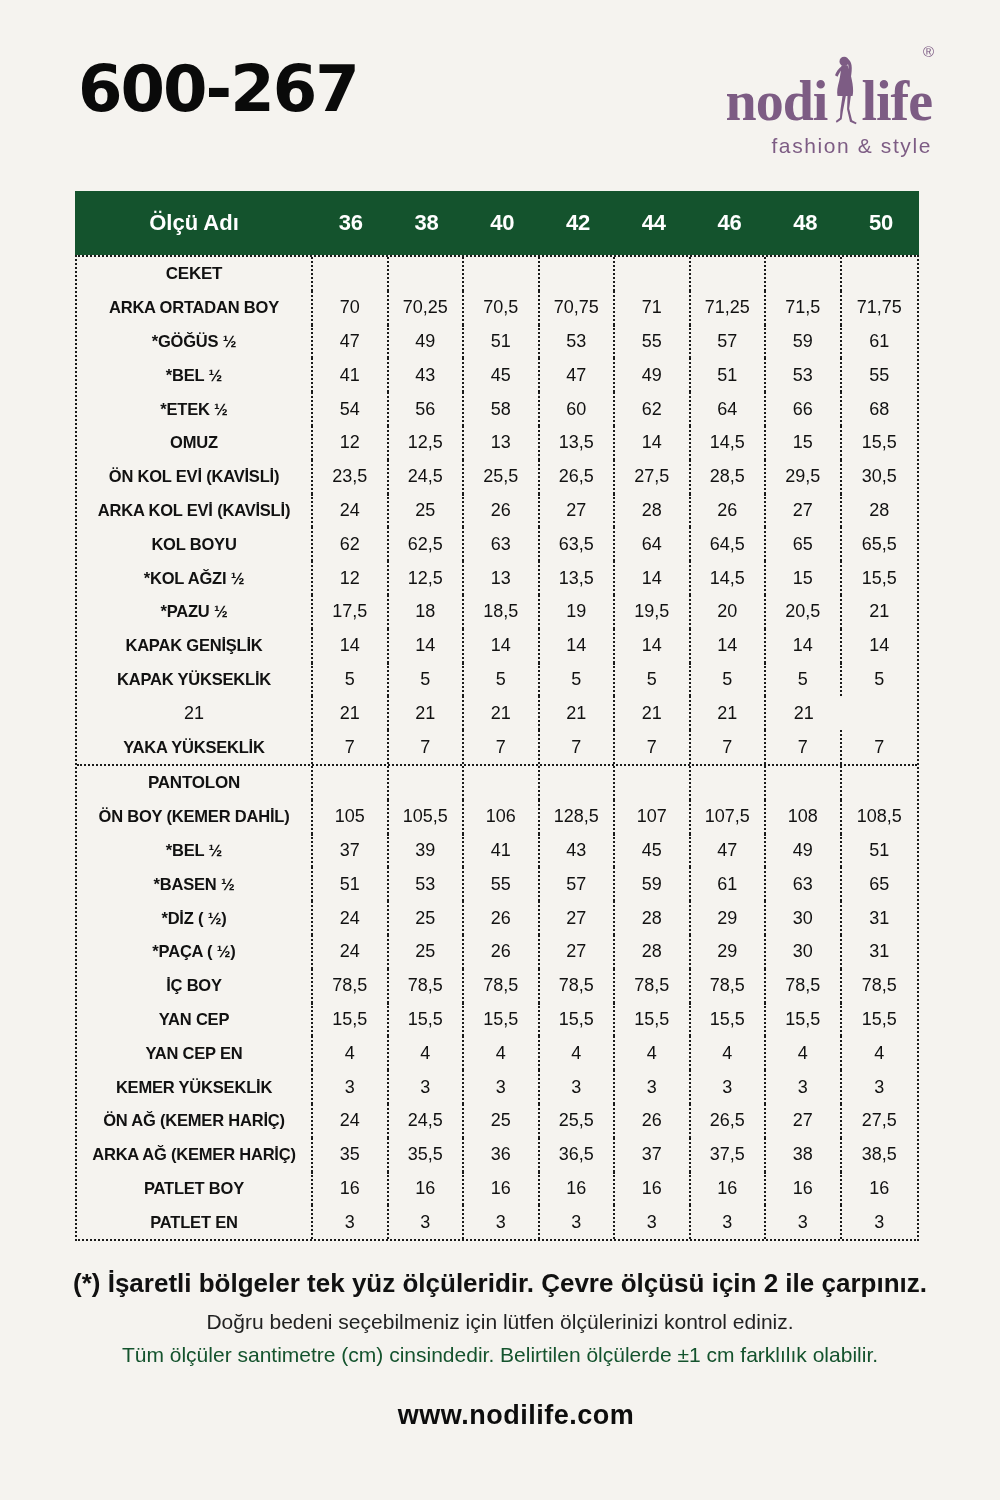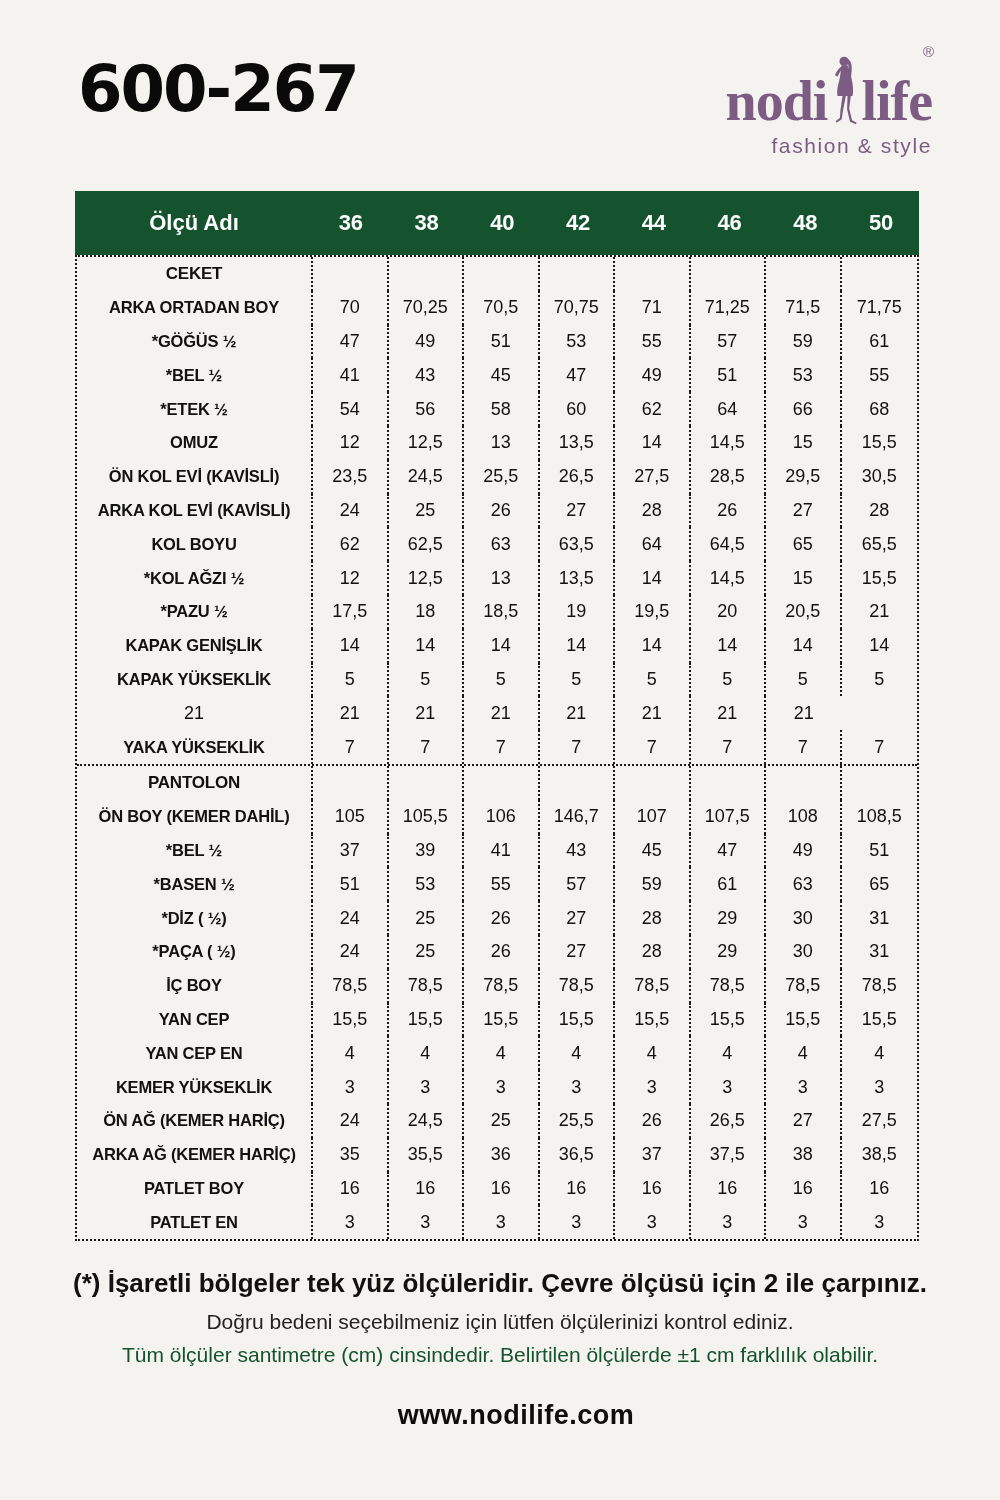--- a/index.html
+++ b/index.html
@@ -287,21 +287,21 @@
           <div></div>
           <div></div>
           <div></div>
           <div></div>
         </div>
         <div class="t-row">
           <div class="lbl">ÖN BOY (KEMER DAHİL)</div>
           <div>105</div>
           <div>105,5</div>
           <div>106</div>
-          <div>146,7</div>
+          <div>128,5</div>
           <div>107</div>
           <div>107,5</div>
           <div>108</div>
           <div>108,5</div>
         </div>
         <div class="t-row">
           <div class="lbl">*BEL ½</div>
           <div>37</div>
           <div>39</div>
           <div>41</div>

